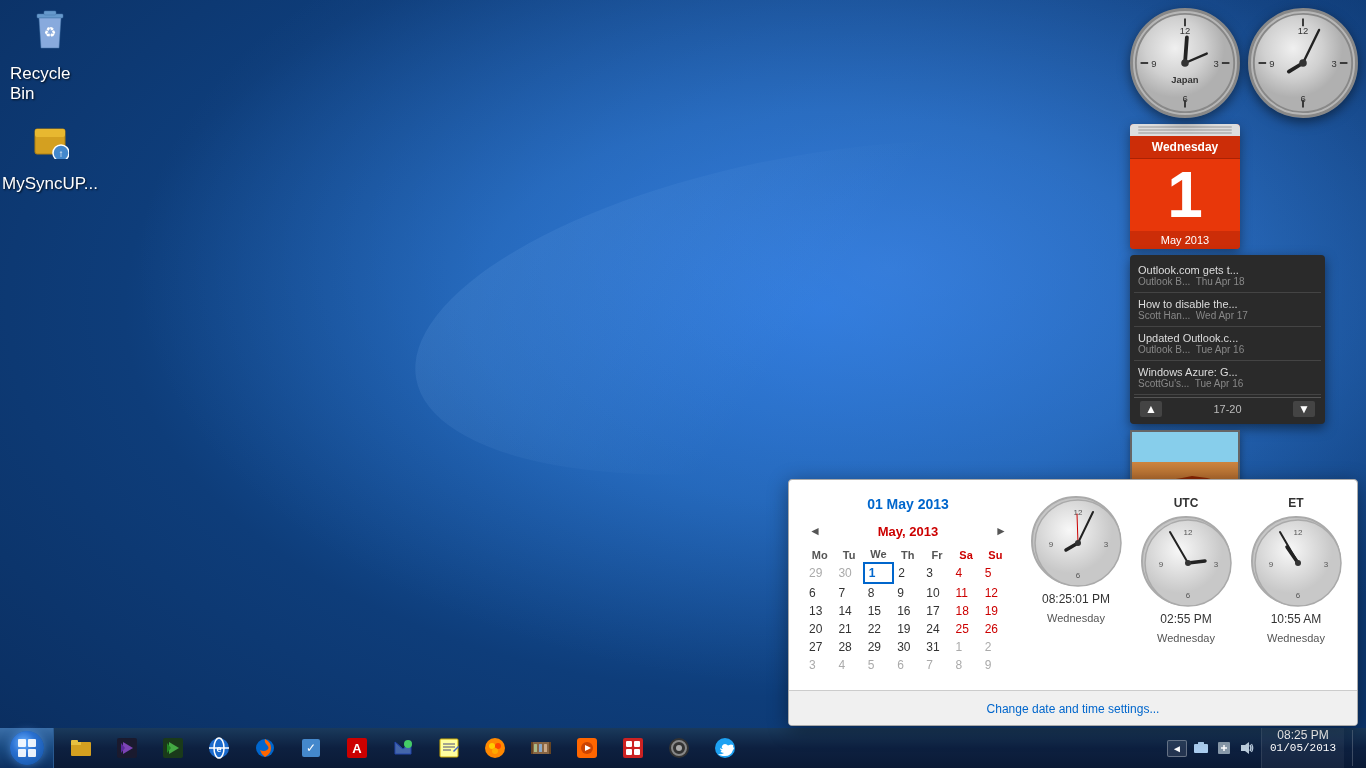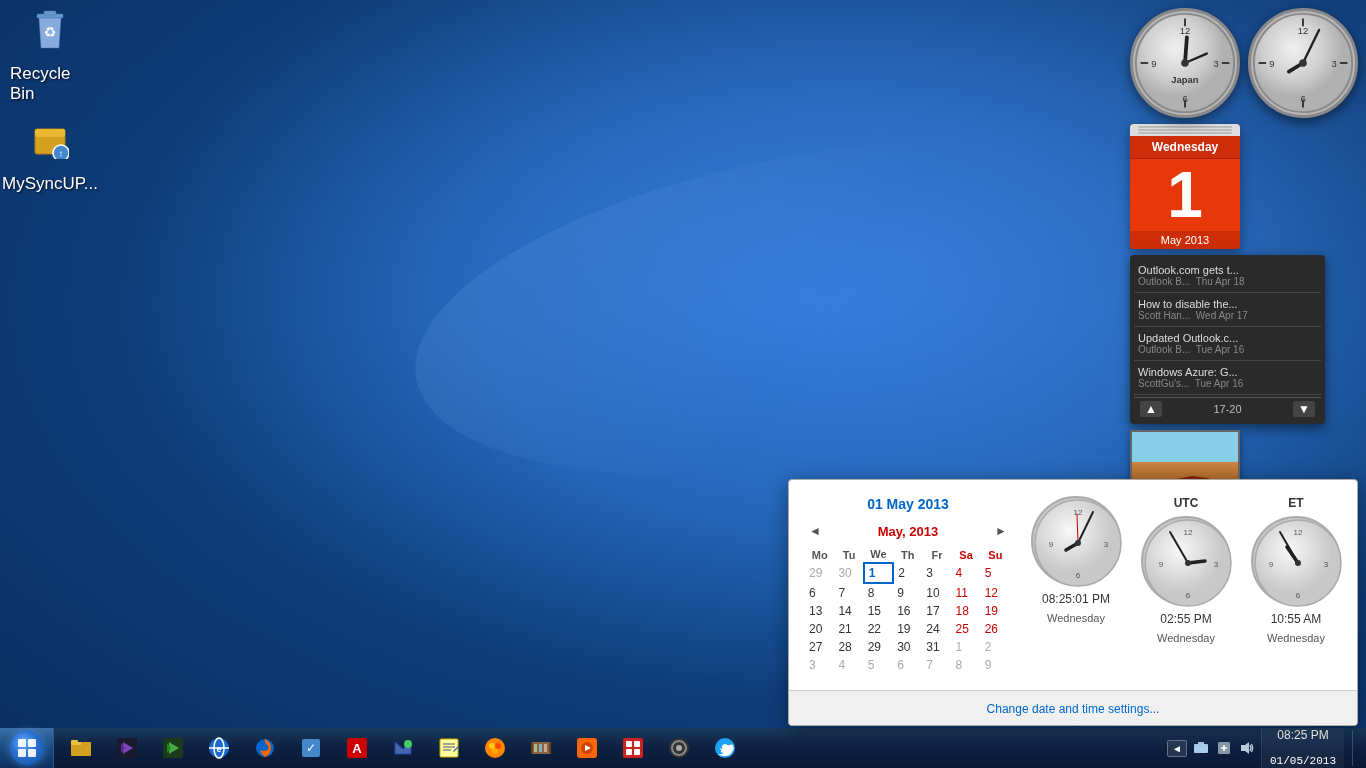--- a/index.html
+++ b/index.html
@@ -145,21 +145,21 @@
     }
 
     .clock-area {
       background: rgba(255,255,255,0.05);
       border-left: 1px solid rgba(255,255,255,0.1);
       padding: 0 8px;
       height: 100%;
       display: flex;
       flex-direction: column;
       align-items: center;
-      justify-content: space-between;
+      justify-content: flex-start;
       cursor: pointer;
     }
     .clock-time {
       color: white;
       font-size: 12px;
       font-weight: normal;
       line-height: 1.2;
     }
     .clock-date {
       color: white;

